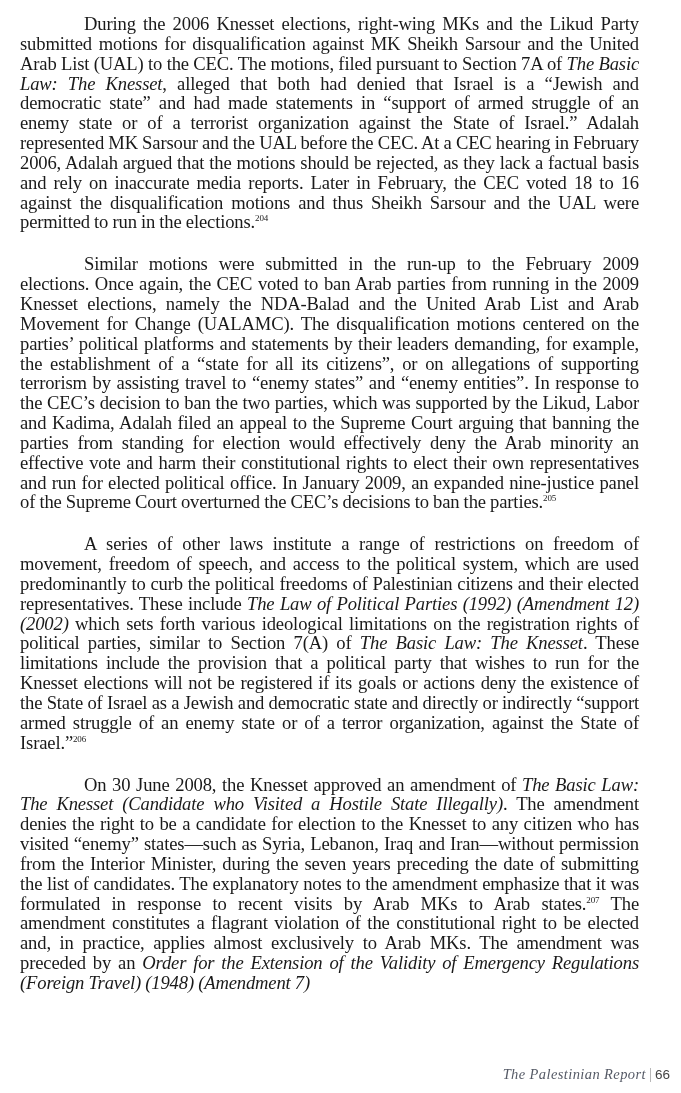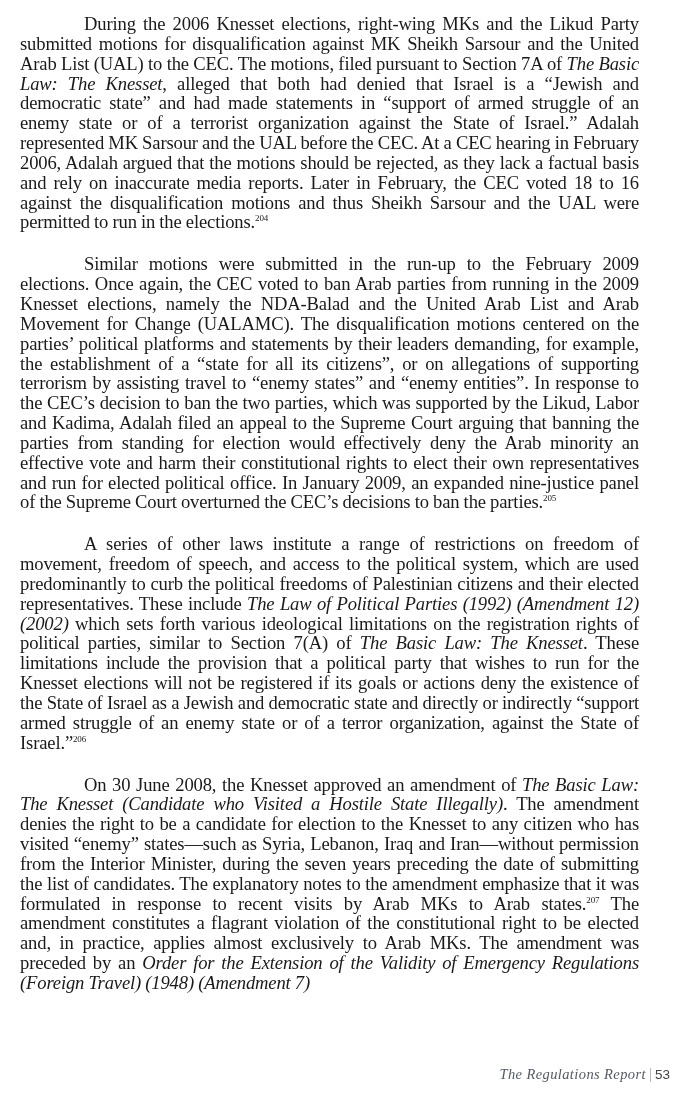--- a/index.html
+++ b/index.html
@@ -69,16 +69,16 @@
 <body>
 
 <div class="page">
   <p class="para"><span>During the 2006 Knesset elections, right-wing MKs and the Likud Party submitted motions for disqualification against MK Sheikh Sarsour and the United Arab List (UAL) to the CEC. The motions, filed pursuant to Section 7A of </span><span class="it">The Basic Law: The Knesset</span><span>, alleged that both had denied that Israel is a “Jewish and democratic state” and had made statements in “support of armed struggle of an enemy state or of a terrorist organization against the State of Israel.” Adalah represented MK Sarsour and the UAL before the CEC. At a CEC hearing in February 2006, Adalah argued that the motions should be rejected, as they lack a factual basis and rely on inaccurate media reports. Later in February, the CEC voted 18 to 16 against the disqualification motions and thus Sheikh Sarsour and the UAL were permitted to run in the elections.</span><sup>204</sup></p>
   <p class="para"><span>Similar motions were submitted in the run-up to the February 2009 elections. Once again, the CEC voted to ban Arab parties from running in the 2009 Knesset elections, namely the NDA-Balad and the United Arab List and Arab Movement for Change (UALAMC). The disqualification motions centered on the parties’ political platforms and statements by their leaders demanding, for example, the establishment of a “state for all its citizens”, or on allegations of supporting terrorism by assisting travel to “enemy states” and “enemy entities”. In response to the CEC’s decision to ban the two parties, which was supported by the Likud, Labor and Kadima, Adalah filed an appeal to the Supreme Court arguing that banning the parties from standing for election would effectively deny the Arab minority an effective vote and harm their constitutional rights to elect their own representatives and run for elected political office. In January 2009, an expanded nine-justice panel of the Supreme Court overturned the CEC’s decisions to ban the parties.</span><sup>205</sup></p>
   <p class="para"><span>A series of other laws institute a range of restrictions on freedom of movement, freedom of speech, and access to the political system, which are used predominantly to curb the political freedoms of Palestinian citizens and their elected representatives. These include </span><span class="it">The Law of Political Parties (1992) (Amendment 12) (2002)</span><span> which sets forth various ideological limitations on the registration rights of political parties, similar to Section 7(A) of </span><span class="it">The Basic Law: The Knesset</span><span>. These limitations include the provision that a political party that wishes to run for the Knesset elections will not be registered if its goals or actions deny the existence of the State of Israel as a Jewish and democratic state and directly or indirectly “support armed struggle of an enemy state or of a terror organization, against the State of Israel.”</span><sup>206</sup></p>
   <p class="para"><span>On 30 June 2008, the Knesset approved an amendment of </span><span class="it">The Basic Law: The Knesset (Candidate who Visited a Hostile State Illegally)</span><span>. The amendment denies the right to be a candidate for election to the Knesset to any citizen who has visited “enemy” states—such as Syria, Lebanon, Iraq and Iran—without permission from the Interior Minister, during the seven years preceding the date of submitting the list of candidates. The explanatory notes to the amendment emphasize that it was formulated in response to recent visits by Arab MKs to Arab states.</span><sup>207</sup><span> The amendment constitutes a flagrant violation of the constitutional right to be elected and, in practice, applies almost exclusively to Arab MKs. The amendment was preceded by an </span><span class="it">Order for the Extension of the Validity of Emergency Regulations (Foreign Travel) (1948) (Amendment 7)</span></p>
 </div>
 
 <div class="footer">
-  <span class="title">The Regulations Report</span>
+  <span class="title">The Palestinian Report</span>
   <span class="sep"></span>
-  <span class="num">53</span>
+  <span class="num">66</span>
 </div>
 
 </body></html>

